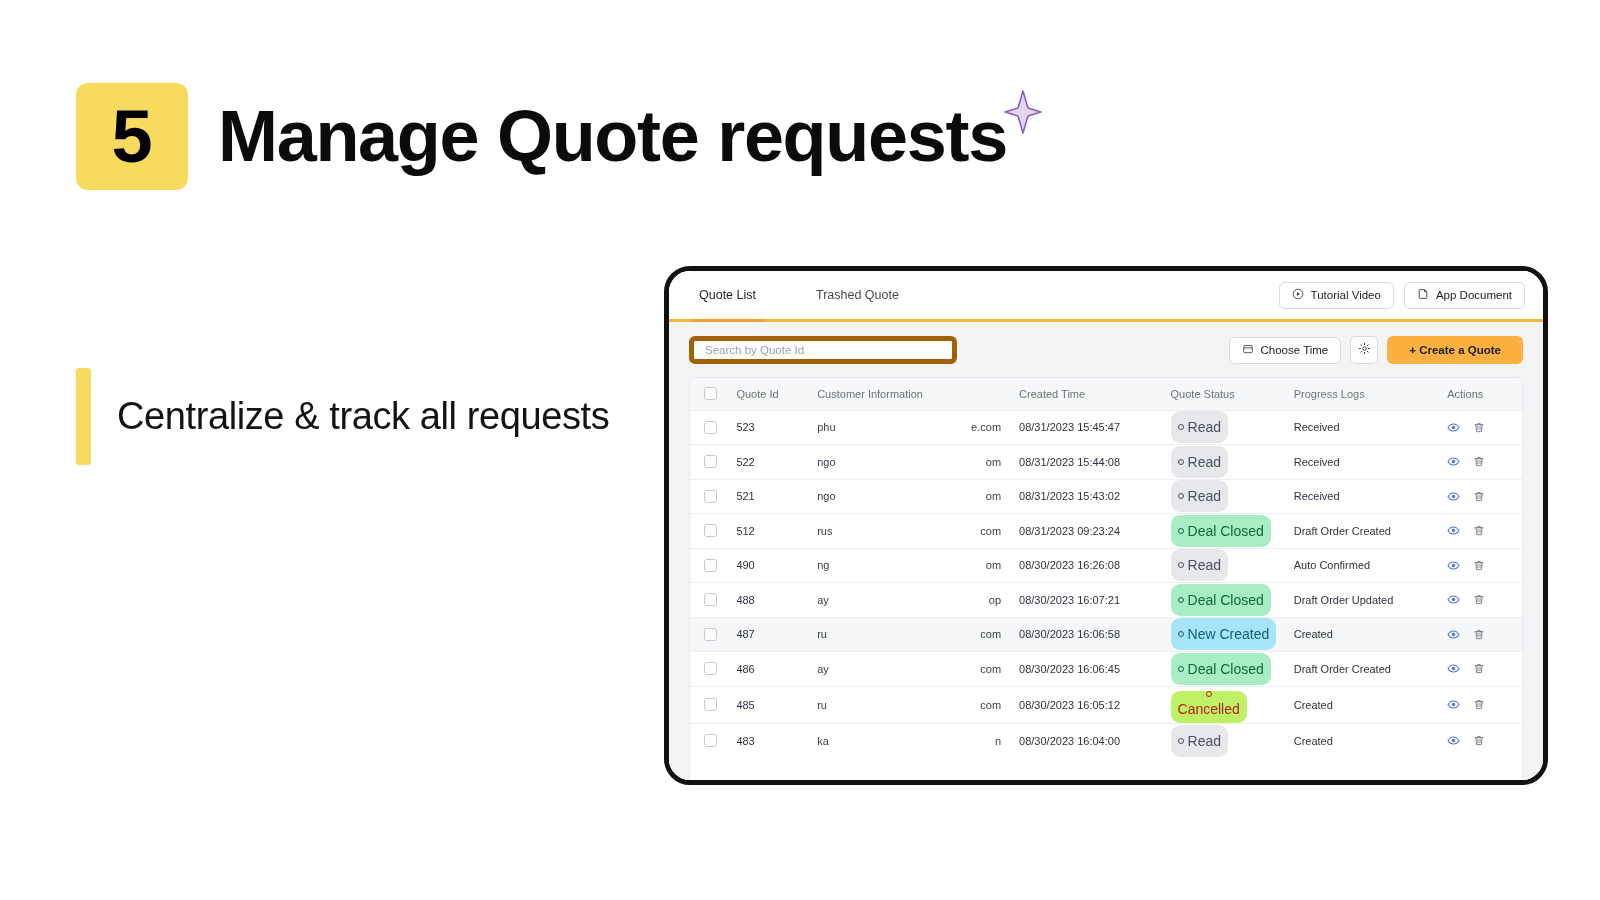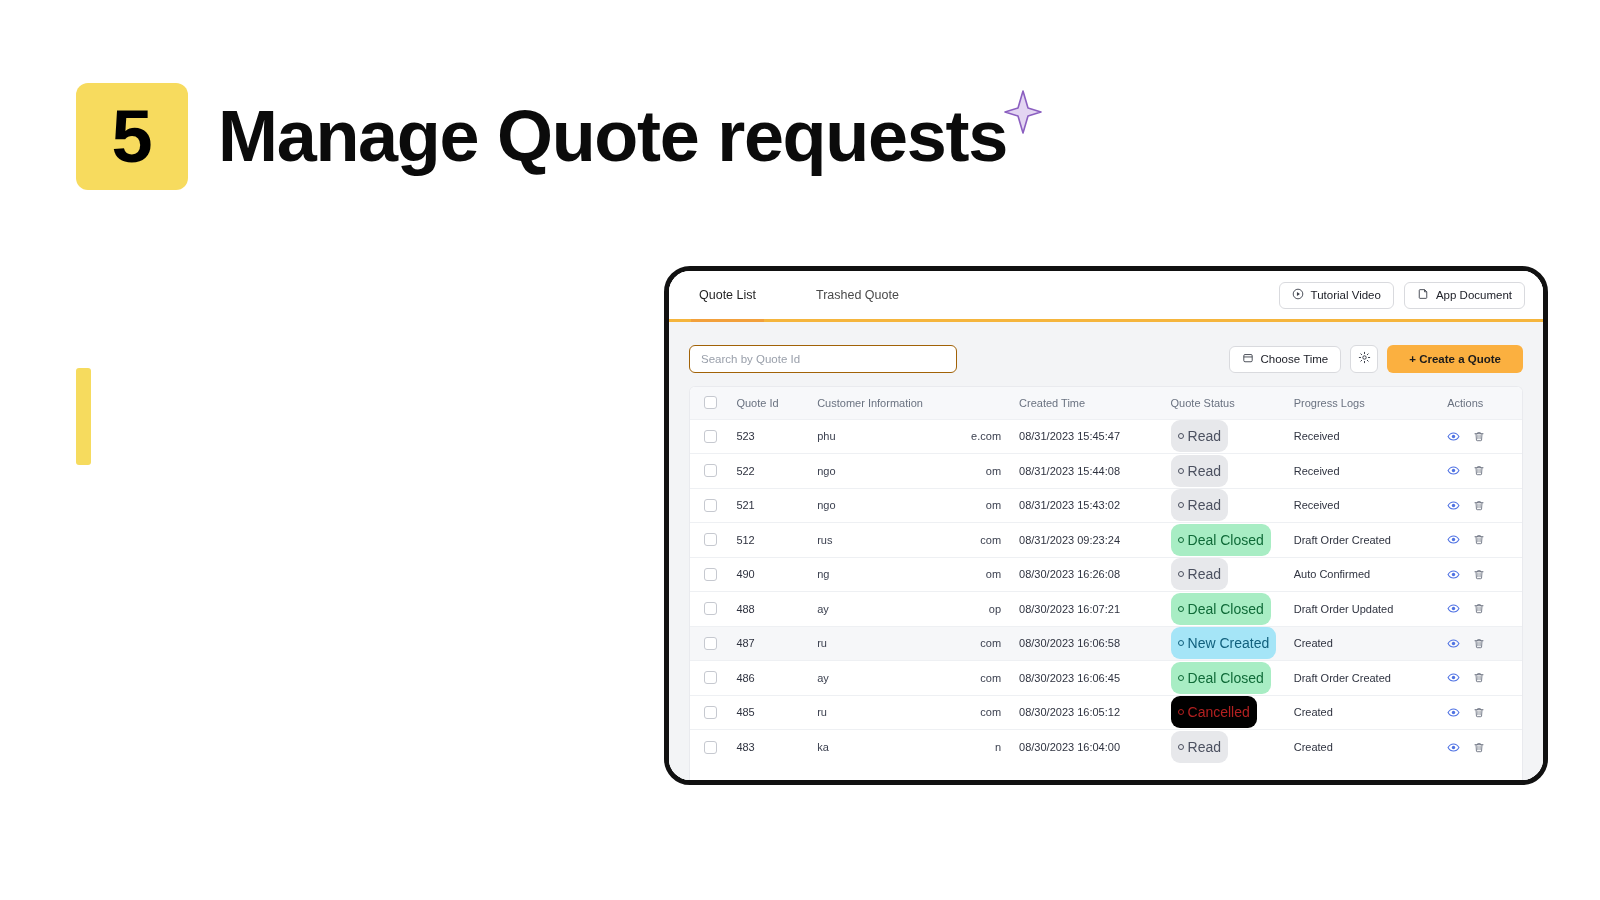--- a/index.html
+++ b/index.html
@@ -48,21 +48,21 @@
 
   
   .device {
     position: absolute; left: 664px; top: 266px;
     width: 884px; height: 519px;
     background: #ffffff;
     border: 5px solid #111111;
     border-radius: 26px;
     overflow: hidden;
   }
-  .app { width: 100%; height: 100%; background: #F3F4F6; display: flex; flex-direction: column; gap: 9px; }
+  .app { width: 100%; height: 100%; background: #F3F4F6; display: flex; flex-direction: column; }
 
   
   .tabbar {
     background: #ffffff;
     height: 51px;
     display: flex; align-items: center;
     padding: 0 18px 0 22px;
     border-bottom: 3px solid #F5B53D;
     position: relative;
     flex: none;
@@ -89,21 +89,21 @@
   .ghost-btn svg { flex: none; }
 
   
   .content {
     flex: 1; padding: 14px 20px 0 20px; display: flex; flex-direction: column;
     background: #F3F4F6;
   }
   .toolbar { display: flex; align-items: center; margin-bottom: 13px; }
   .search-input {
     width: 268px; height: 28px;
-    border: 1px solid #a16207; border-radius: 6px;
+    border: 5px solid #a16207; border-radius: 6px;
     background: #fff; padding: 0 11px;
     font-size: 11.5px; color: #2b2b2b;
     font-family: "Liberation Sans", sans-serif;
     outline: none;
   }
   .search-input::placeholder { color: #9aa0ab; }
   .toolbar-right { margin-left: auto; display: flex; align-items: center; gap: 9px; }
   .icon-btn {
     width: 28px; height: 28px; border: 1px solid #d9dade; border-radius: 6px;
     background: #fff; display: flex; align-items: center; justify-content: center;
@@ -157,21 +157,21 @@
     height: 32px; padding: 0 7px; border-radius: 9px;
     font-size: 14px; white-space: nowrap;
   }
   .badge .dot {
     width: 6px; height: 6px; border-radius: 50%;
     border: 1.4px solid currentColor; background: transparent;
   }
   .badge.gray  { background: #E7E8EB; color: #4c5160; }
   .badge.green { background: #A8EDC4; color: #0f6b38; }
   .badge.blue  { background: #A5E5F7; color: #11607d; }
-  .badge.red   { background: #000000; color: #b32020; }
+  .badge.red   { background: #bef264; color: #b32020; flex-direction: column; }
 
   .actions { display: flex; align-items: center; gap: 13px; justify-content: flex-start; }
   .act-icon { cursor: pointer; display: inline-flex; }
 </style>
 </head>
 <body>
 
 <div class="stage">
 
   <div class="heading-row">
@@ -181,20 +181,21 @@
       <span class="sparkle">
         <svg width="40" height="46" viewBox="0 0 40 46">
           <path d="M20 2 L25 19 L38 23 L25 27 L20 44 L15 27 L2 23 L15 19 Z" fill="#E3D5F2" stroke="#8B5FC0" stroke-width="1.6" stroke-linejoin="round"></path>
         </svg>
       </span>
     </div>
   </div>
 
   <div class="subtitle-row">
     <div class="accent-bar"></div>
+    <div class="subtitle">Centralize &amp; track all requests</div>
   </div>
 
   <div class="device">
     <div class="app">
 
       <div class="tabbar">
         <div class="tabs">
           <div class="tab active">
             <span>Quote List</span>
           </div>

